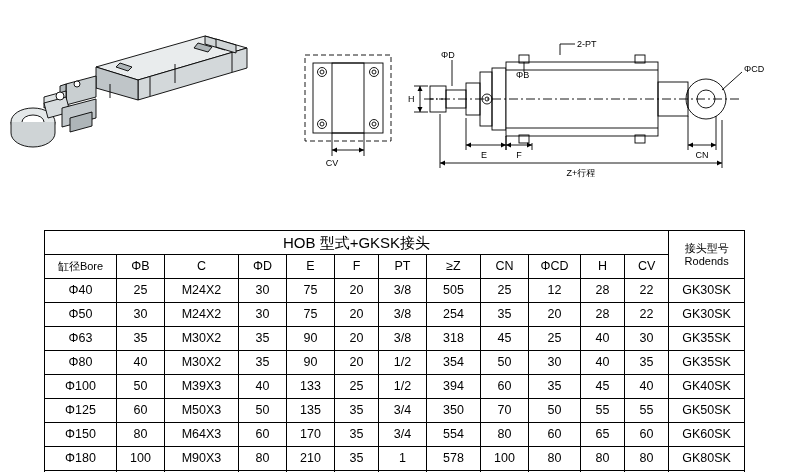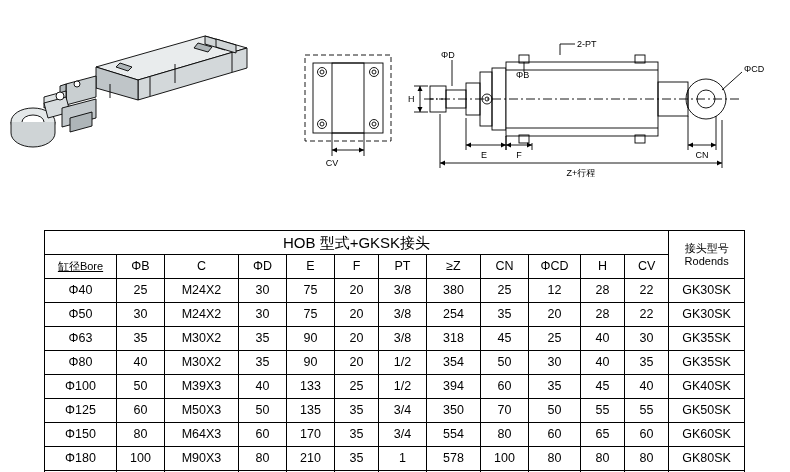--- a/index.html
+++ b/index.html
@@ -56,21 +56,20 @@
     white-space: nowrap;
   }
   table.spec thead th {
     font-weight: normal;
   }
   .hdr-title {
     font-size: 15px;
   }
   .col-bore {
     font-size: 11px;
-    text-decoration: underline;
   }
   .conn-head {
     font-size: 11px;
     line-height: 1.25;
   }
 </style>
 </head>
 <body>
 
 <div id="page">
@@ -266,21 +265,21 @@
       </thead>
       <tbody id="spec-body">
           <tr>
             <td>Φ40</td>
             <td>25</td>
             <td>M24X2</td>
             <td>30</td>
             <td>75</td>
             <td>20</td>
             <td>3/8</td>
-            <td>380</td>
+            <td>505</td>
             <td>25</td>
             <td>12</td>
             <td>28</td>
             <td>22</td>
             <td>GK30SK</td>
           </tr>
           <tr>
             <td>Φ50</td>
             <td>30</td>
             <td>M24X2</td>

